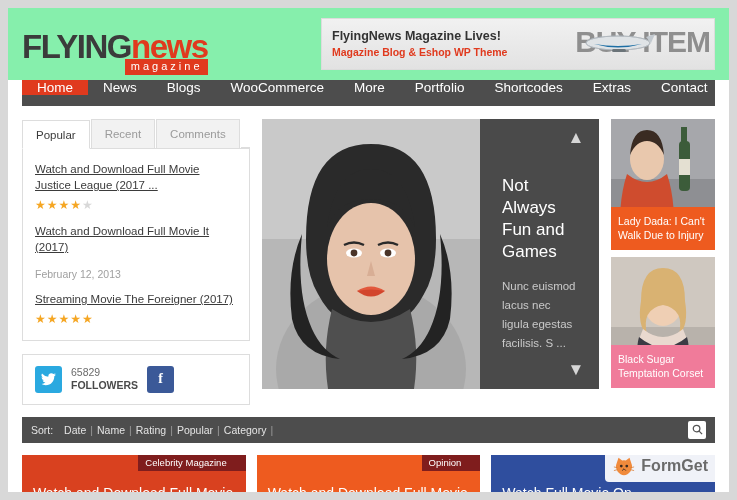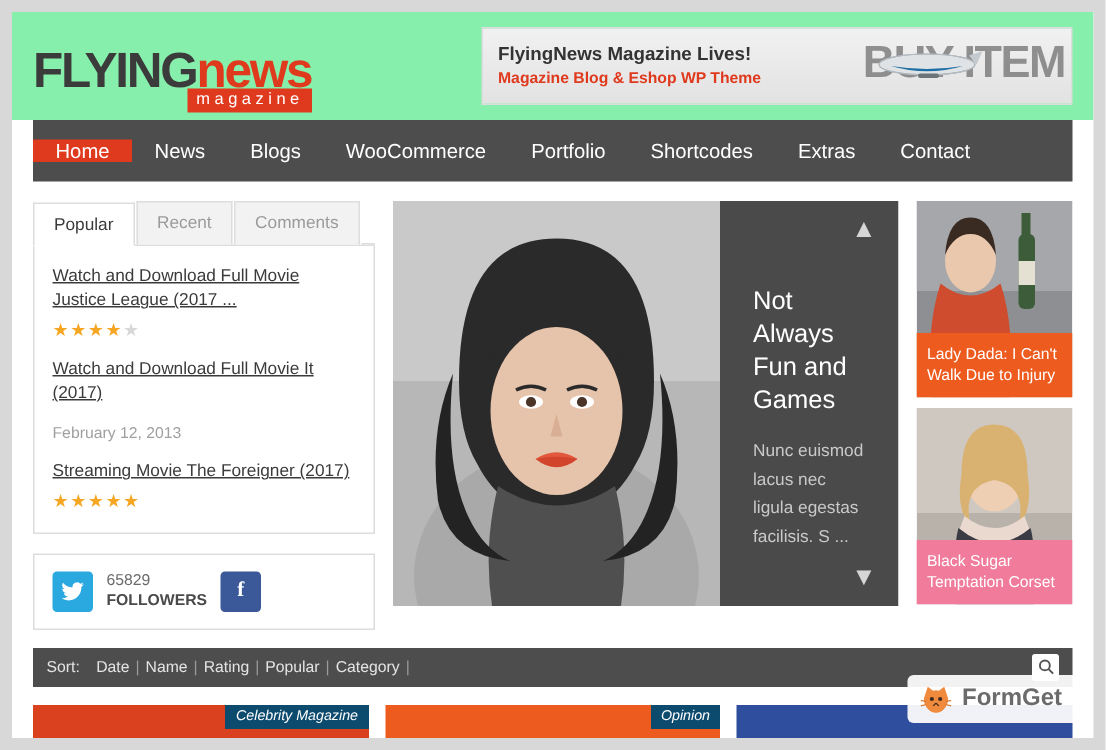--- a/index.html
+++ b/index.html
@@ -74,22 +74,22 @@
   .blimp {
     position: absolute;
     right: 58px; top: 14px;
     width: 74px; height: 22px;
     z-index: 3;
   }
   
   .nav {
     background: #4d4d4d;
     display: flex;
-    height: 41px;
-    align-items: center;
+    height: 26px;
+    align-items: flex-start;
     margin: 0 14px;
   }
   .nav-item {
     color: #ffffff;
     font-size: 13.5px;
     display: flex;
     align-items: center;
     padding: 0 15px;
     white-space: nowrap;
   }
@@ -249,24 +249,23 @@
   .bcard {
     flex: 1;
     height: 58px;
     position: relative;
     color: #fff;
     overflow: hidden;
   }
   .bcard .tag {
     position: absolute;
     right: 0; top: 0;
-    background: #0c4a6e;
+    background: #7f1d1d;
     font-size: 9.5px;
-    padding: 2px 7px 3px 7px;
-    font-style: italic;
+    padding: 2px 19px 3px 7px;
   }
   .bcard .btitle {
     position: absolute;
     left: 11px; bottom: 10px;
     font-size: 14px;
     line-height: 1.25;
     right: 8px;
   }
   .bcard.c1 { background: #d9411f; }
   .bcard.c2 { background: #ee5b1f; }
@@ -312,20 +311,21 @@
       </svg>
       <div class="banner-big">BUY ITEM</div>
     </div>
   </div>
 
   <div class="nav">
     <div class="nav-item active">Home</div>
     <div class="nav-item">News</div>
     <div class="nav-item">Blogs</div>
     <div class="nav-item">WooCommerce</div>
+    <div class="nav-item">More</div>
     <div class="nav-item">Portfolio</div>
     <div class="nav-item">Shortcodes</div>
     <div class="nav-item">Extras</div>
     <div class="nav-item">Contact</div>
     <div class="nav-spacer"></div>
   </div>
 
   <div class="content">
 
     <div class="side-left">

